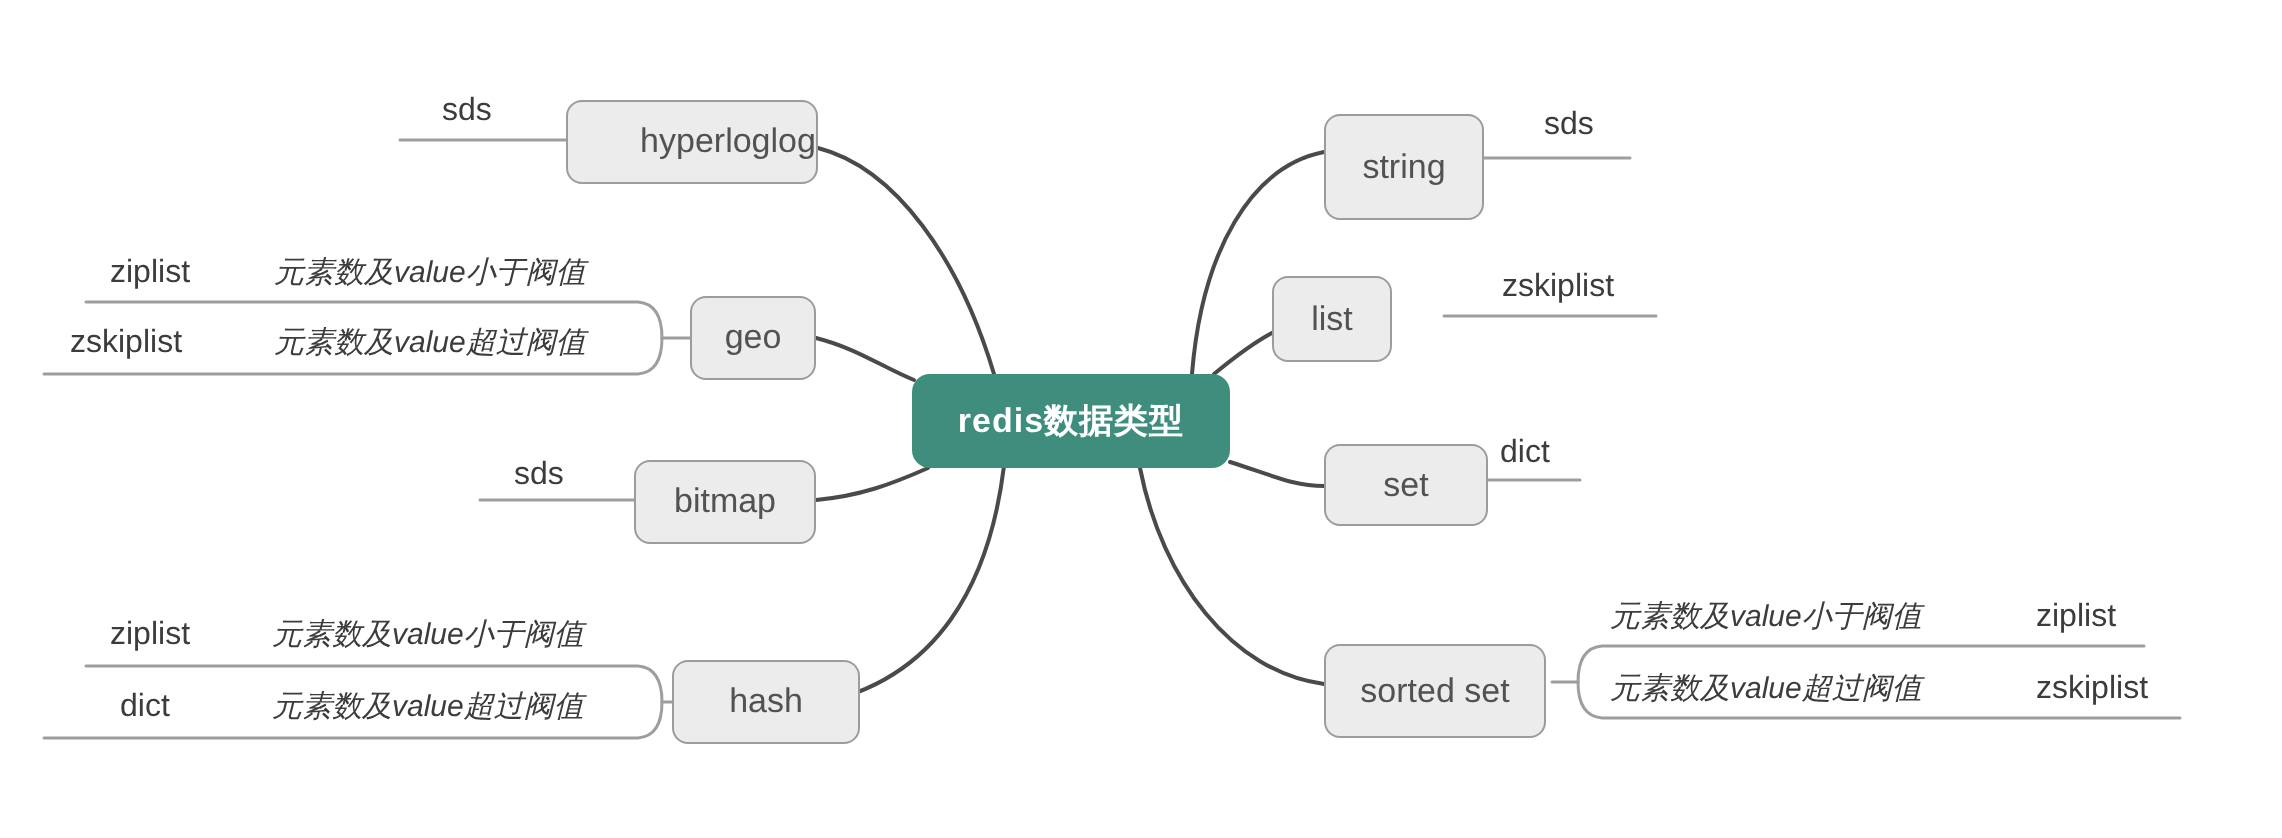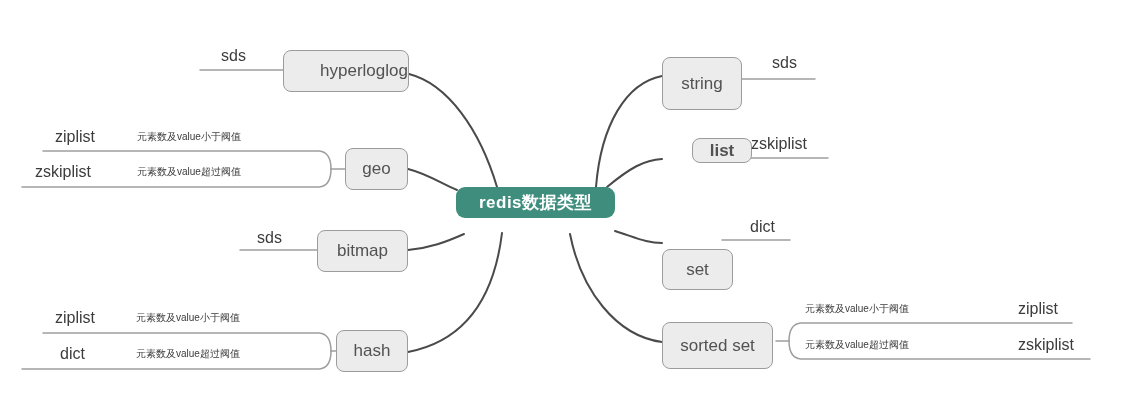--- a/index.html
+++ b/index.html
@@ -18,40 +18,40 @@
     background:var(--node-bg,#ececec);
     border:1.6px solid var(--node-border,#9c9c9c);
     border-radius:8px;
     display:flex;align-items:center;justify-content:center;
     color:var(--node-text,#525252);
     font-size:17px;
     box-sizing:border-box;
     white-space:nowrap;
   }
   #n-center{
-    left:456px;top:187px;width:159px;height:31px;
+    left:456px;top:187px;width:159px;height:47px;
     background:var(--center-bg,#3E8D7D);
     color:var(--center-text,#fff);
     border:none;border-radius:9px;
     font-weight:600;letter-spacing:.5px;
   }
   #n-hyperloglog{left:283px;top:50px;width:126px;height:42px;padding-left:36px;}
   #n-geo{left:345px;top:148px;width:63px;height:42px;}
   #n-bitmap{left:317px;top:230px;width:91px;height:42px;text-align:center;}
-  #n-hash{left:336px;top:330px;width:72px;height:42px;}
+  #n-hash{left:336px;top:330px;width:94px;height:42px;}
   #n-string{left:662px;top:57px;width:80px;height:53px;}
-  #n-list{left:692px;top:138px;width:60px;height:25px;font-weight:bold;}
-  #n-set{left:662px;top:222px;width:71px;height:41px;margin-top:27px;}
+  #n-list{left:636px;top:138px;width:60px;height:43px;}
+  #n-set{left:662px;top:222px;width:82px;height:41px;}
   #n-sorted{left:662px;top:322px;width:111px;height:47px;}
   .lbl{
     position:absolute;
     color:var(--label-text,#3c3c3c);
     font-size:16px;line-height:20px;white-space:nowrap;
   }
-  .cn{font-size:10px;}
+  .cn{font-size:15px;font-style:italic;}
   #l-sds1{left:221px;top:46px;}
   #l-geo-o1{left:55px;top:127px;}
   #l-geo-i1{left:137px;top:127px;}
   #l-geo-o2{left:35px;top:162px;}
   #l-geo-i2{left:137px;top:162px;}
   #l-sds2{left:257px;top:228px;}
   #l-hash-o1{left:55px;top:308px;}
   #l-hash-i1{left:136px;top:308px;}
   #l-hash-o2{left:60px;top:344px;}
   #l-hash-i2{left:136px;top:344px;}

